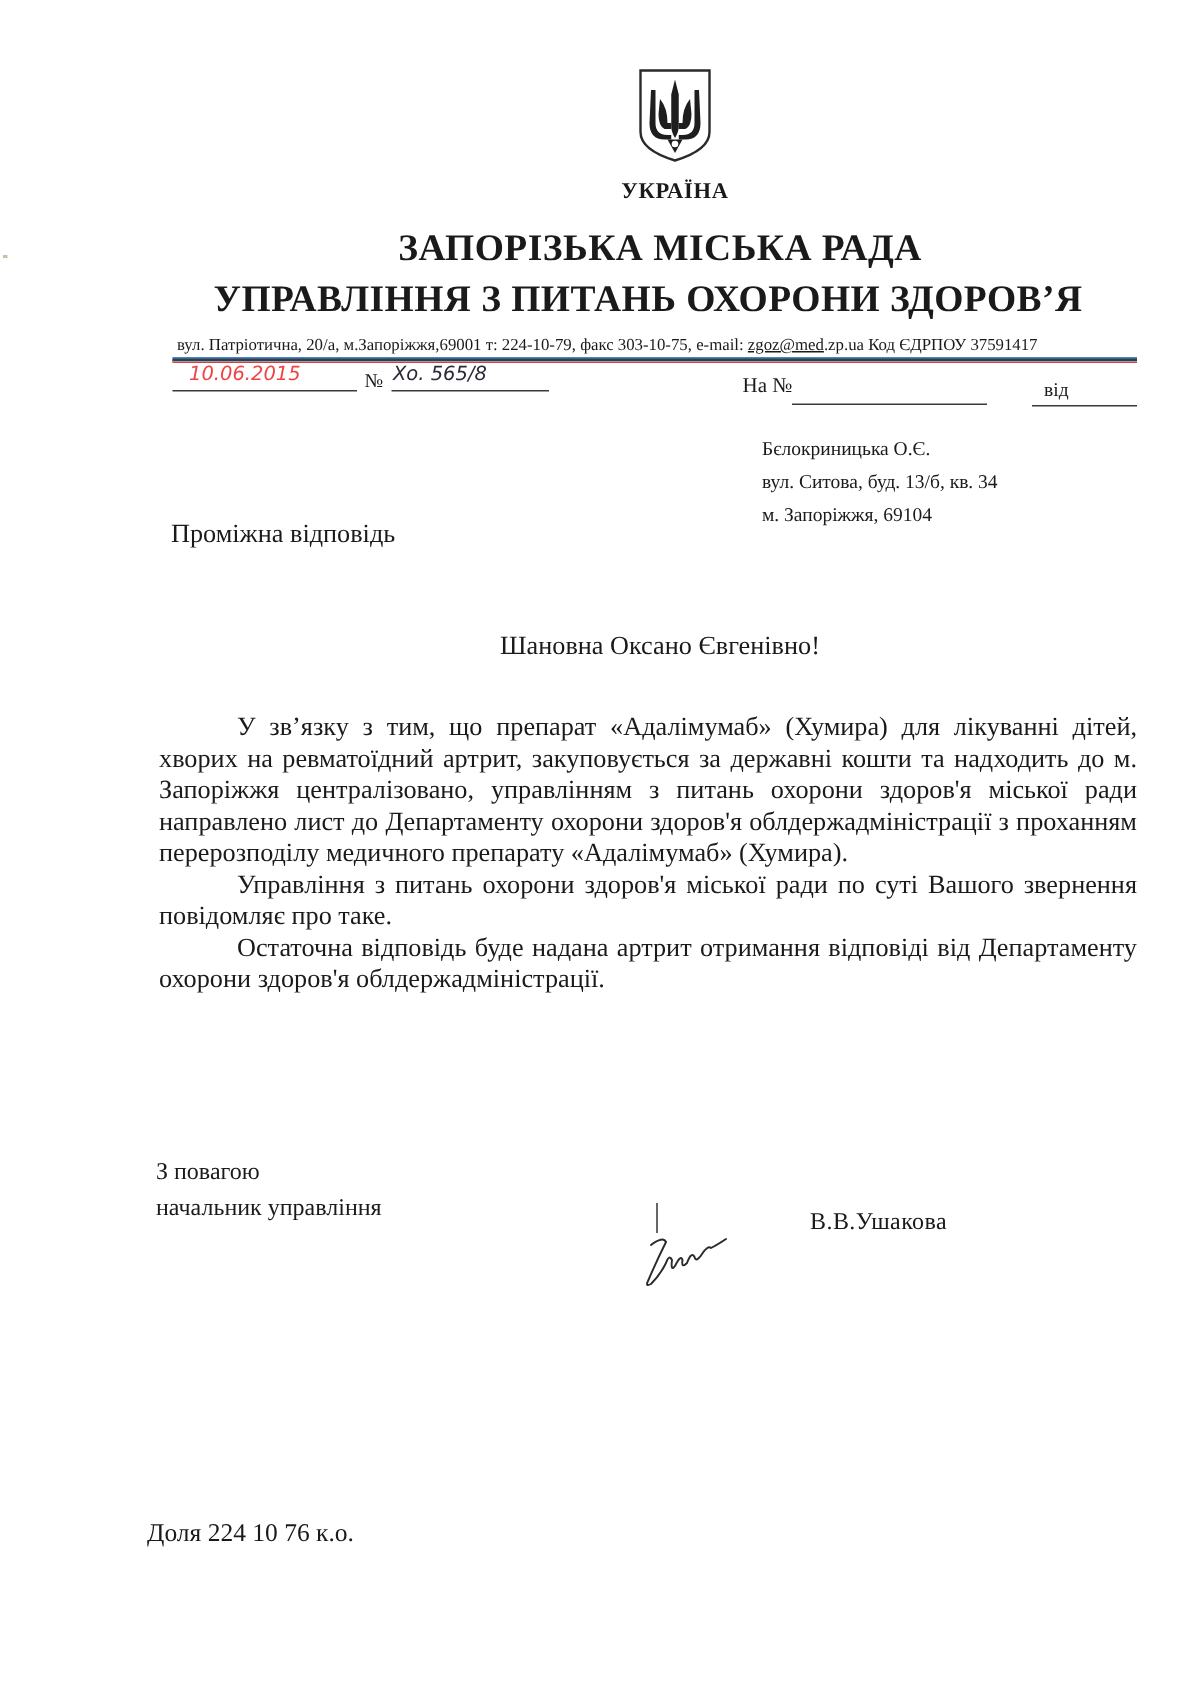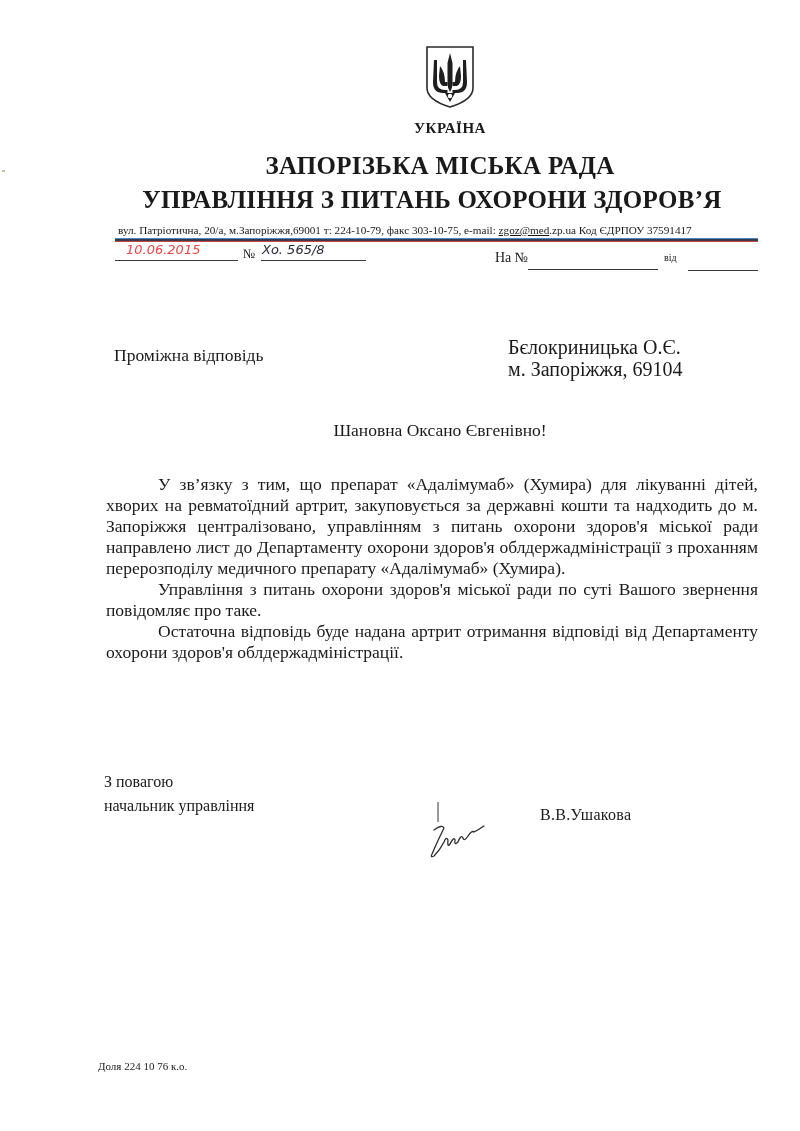--- a/index.html
+++ b/index.html
@@ -81,32 +81,31 @@
       font-size: 13px;
       color: #2a2a3a;
       white-space: nowrap;
     }
     #in-no-label {
       left: 495px; top: 250px;
       font-size: 14px;
     }
     #in-no-line { left: 528px; top: 253px; width: 130px; }
     #in-date-label {
-      left: 664px; top: 252px;
-      font-size: 10px;
+      left: 696px; top: 252px;
+      font-size: 13px;
     }
     #in-date-line { left: 688px; top: 254px; width: 70px; }
 
     
     #recipient {
       left: 508px; top: 288px;
-      font-size: 20px;
+      font-size: 13px;
       line-height: 22px;
       white-space: nowrap;
-      margin-top: 48px;
     }
 
     #subject {
       left: 114px; top: 345px;
       font-size: 17.5px;
     }
 
     #salutation {
       left: 0; width: 880px; top: 420px;
       text-align: center;
@@ -133,22 +132,22 @@
     #signature {
       left: 428px; top: 800px; width: 70px; height: 60px;
     }
     #signer {
       left: 540px; top: 806px;
       font-size: 16px;
       letter-spacing: 0.3px;
     }
 
     #executor {
-      left: 98px; top: 1060px;
-      font-size: 11px;
+      left: 98px; top: 1012px;
+      font-size: 17px;
     }
 
     #scan-dot {
       left: 2px; top: 170px; width: 3px; height: 2px;
       background: #b9a27a;
       opacity: 0.7;
     }
   </style>
 </head>
 <body>
@@ -180,20 +179,21 @@
 <div id="out-no-line" class="abs uline"></div>
 <div id="out-no" class="abs">Хо. 565/8</div>
 
 <div id="in-no-label" class="abs">На №</div>
 <div id="in-no-line" class="abs uline"></div>
 <div id="in-date-label" class="abs">від</div>
 <div id="in-date-line" class="abs uline"></div>
 
 <div id="recipient" class="abs">
   <div>Бєлокриницька О.Є.</div>
+  <div>вул. Ситова, буд. 13/б, кв. 34</div>
   <div>м. Запоріжжя, 69104</div>
 </div>
 
 <div id="subject" class="abs">Проміжна відповідь</div>
 
 <div id="salutation" class="abs">Шановна Оксано Євгенівно!</div>
 
 <div id="body" class="abs">
   <p>У зв’язку з тим, що препарат «Адалімумаб» (Хумира) для лікуванні дітей, хворих на ревматоїдний артрит, закуповується за державні кошти та надходить до м. Запоріжжя централізовано, управлінням з питань охорони здоров'я міської ради направлено лист до Департаменту охорони здоров'я облдержадміністрації з проханням перерозподілу медичного препарату «Адалімумаб» (Хумира).</p>
   <p>Управління з питань охорони здоров'я міської ради по суті Вашого звернення повідомляє про таке.</p>

